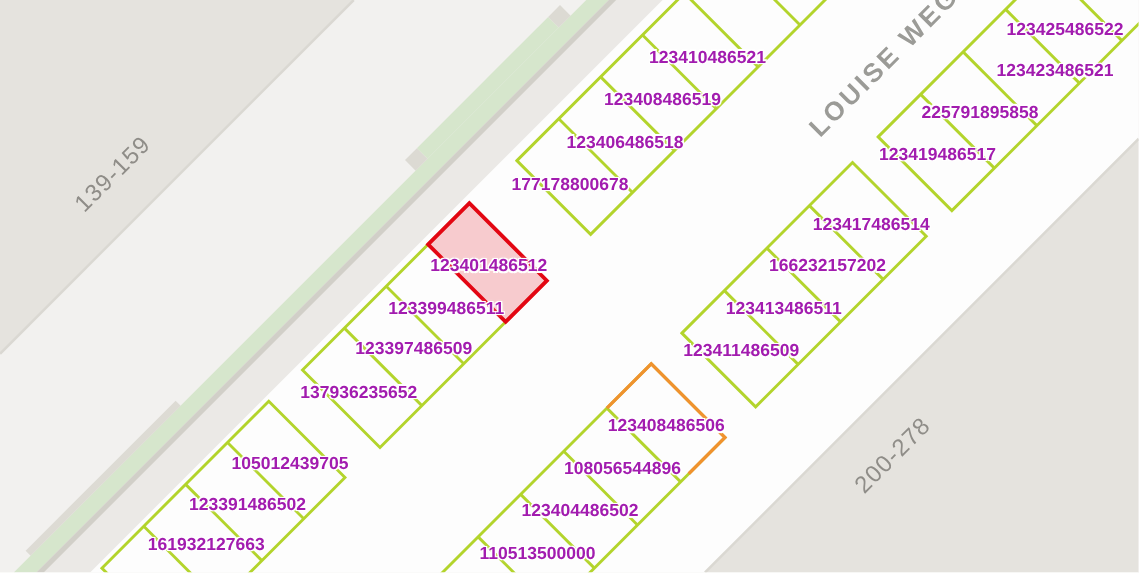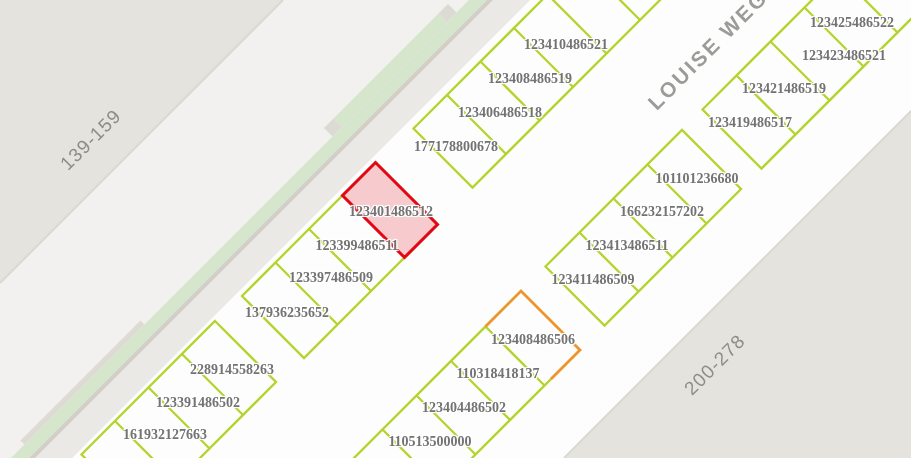--- a/index.html
+++ b/index.html
@@ -9,26 +9,25 @@
     overflow:hidden;
     background:#f2f1ef;
     font-family:"Liberation Sans", sans-serif;
   }
   #map svg{position:absolute;left:0;top:0;}
   .plabel{
     position:absolute;
     transform:translate(-50%,-50%);
     font-size:14px;
     font-weight:700;
-    color:#737373;
+    color:#a21caf;
     white-space:nowrap;
     letter-spacing:0px;
     text-shadow:-1px -1px 0 #fff,1px -1px 0 #fff,-1px 1px 0 #fff,1px 1px 0 #fff,0 0 3px #fff;
     pointer-events:none;
-    font-family:Liberation Serif, serif;
   }
   .blabel{
     position:absolute;
     transform:translate(-50%,-50%) rotate(-45deg);
     font-size:19px;
     font-weight:500;
     color:#8f8d88;
     letter-spacing:1px;
     white-space:nowrap;
     pointer-events:none;
@@ -107,34 +106,34 @@
 
     <polygon points="342.5,195.5 375.5,162.5 437.5,224.5 404.5,257.5" fill="rgba(227,6,19,0.20)" stroke="#e30613" stroke-width="3"></polygon>
   </svg>
 
   <div class="slabel" style="left:708px;top:50px">LOUISE WEG</div>
   <div class="blabel" style="left:91px;top:140px">139-159</div>
   <div class="blabel" style="left:715px;top:365px">200-278</div>
 
   <div class="plabel" style="left:165px;top:435px">161932127663</div>
   <div class="plabel" style="left:198px;top:403px">123391486502</div>
-  <div class="plabel" style="left:232px;top:370px">228914558263</div>
+  <div class="plabel" style="left:232px;top:370px">105012439705</div>
   <div class="plabel" style="left:287px;top:313px">137936235652</div>
   <div class="plabel" style="left:331px;top:278px">123397486509</div>
   <div class="plabel" style="left:357px;top:246px">123399486511</div>
   <div class="plabel" style="left:391px;top:212px">123401486512</div>
   <div class="plabel" style="left:456px;top:147px">177178800678</div>
   <div class="plabel" style="left:500px;top:113px">123406486518</div>
   <div class="plabel" style="left:530px;top:79px">123408486519</div>
   <div class="plabel" style="left:566px;top:45px">123410486521</div>
   <div class="plabel" style="left:430px;top:442px">110513500000</div>
   <div class="plabel" style="left:464px;top:408px">123404486502</div>
-  <div class="plabel" style="left:498px;top:374px">110318418137</div>
+  <div class="plabel" style="left:498px;top:374px">108056544896</div>
   <div class="plabel" style="left:533px;top:340px">123408486506</div>
   <div class="plabel" style="left:593px;top:280px">123411486509</div>
   <div class="plabel" style="left:627px;top:246px">123413486511</div>
   <div class="plabel" style="left:662px;top:212px">166232157202</div>
-  <div class="plabel" style="left:697px;top:179px">101101236680</div>
+  <div class="plabel" style="left:697px;top:179px">123417486514</div>
   <div class="plabel" style="left:750px;top:123px">123419486517</div>
-  <div class="plabel" style="left:784px;top:89px">123421486519</div>
+  <div class="plabel" style="left:784px;top:89px">225791895858</div>
   <div class="plabel" style="left:844px;top:56px">123423486521</div>
   <div class="plabel" style="left:852px;top:23px">123425486522</div>
 </div>
 
 </body></html>

